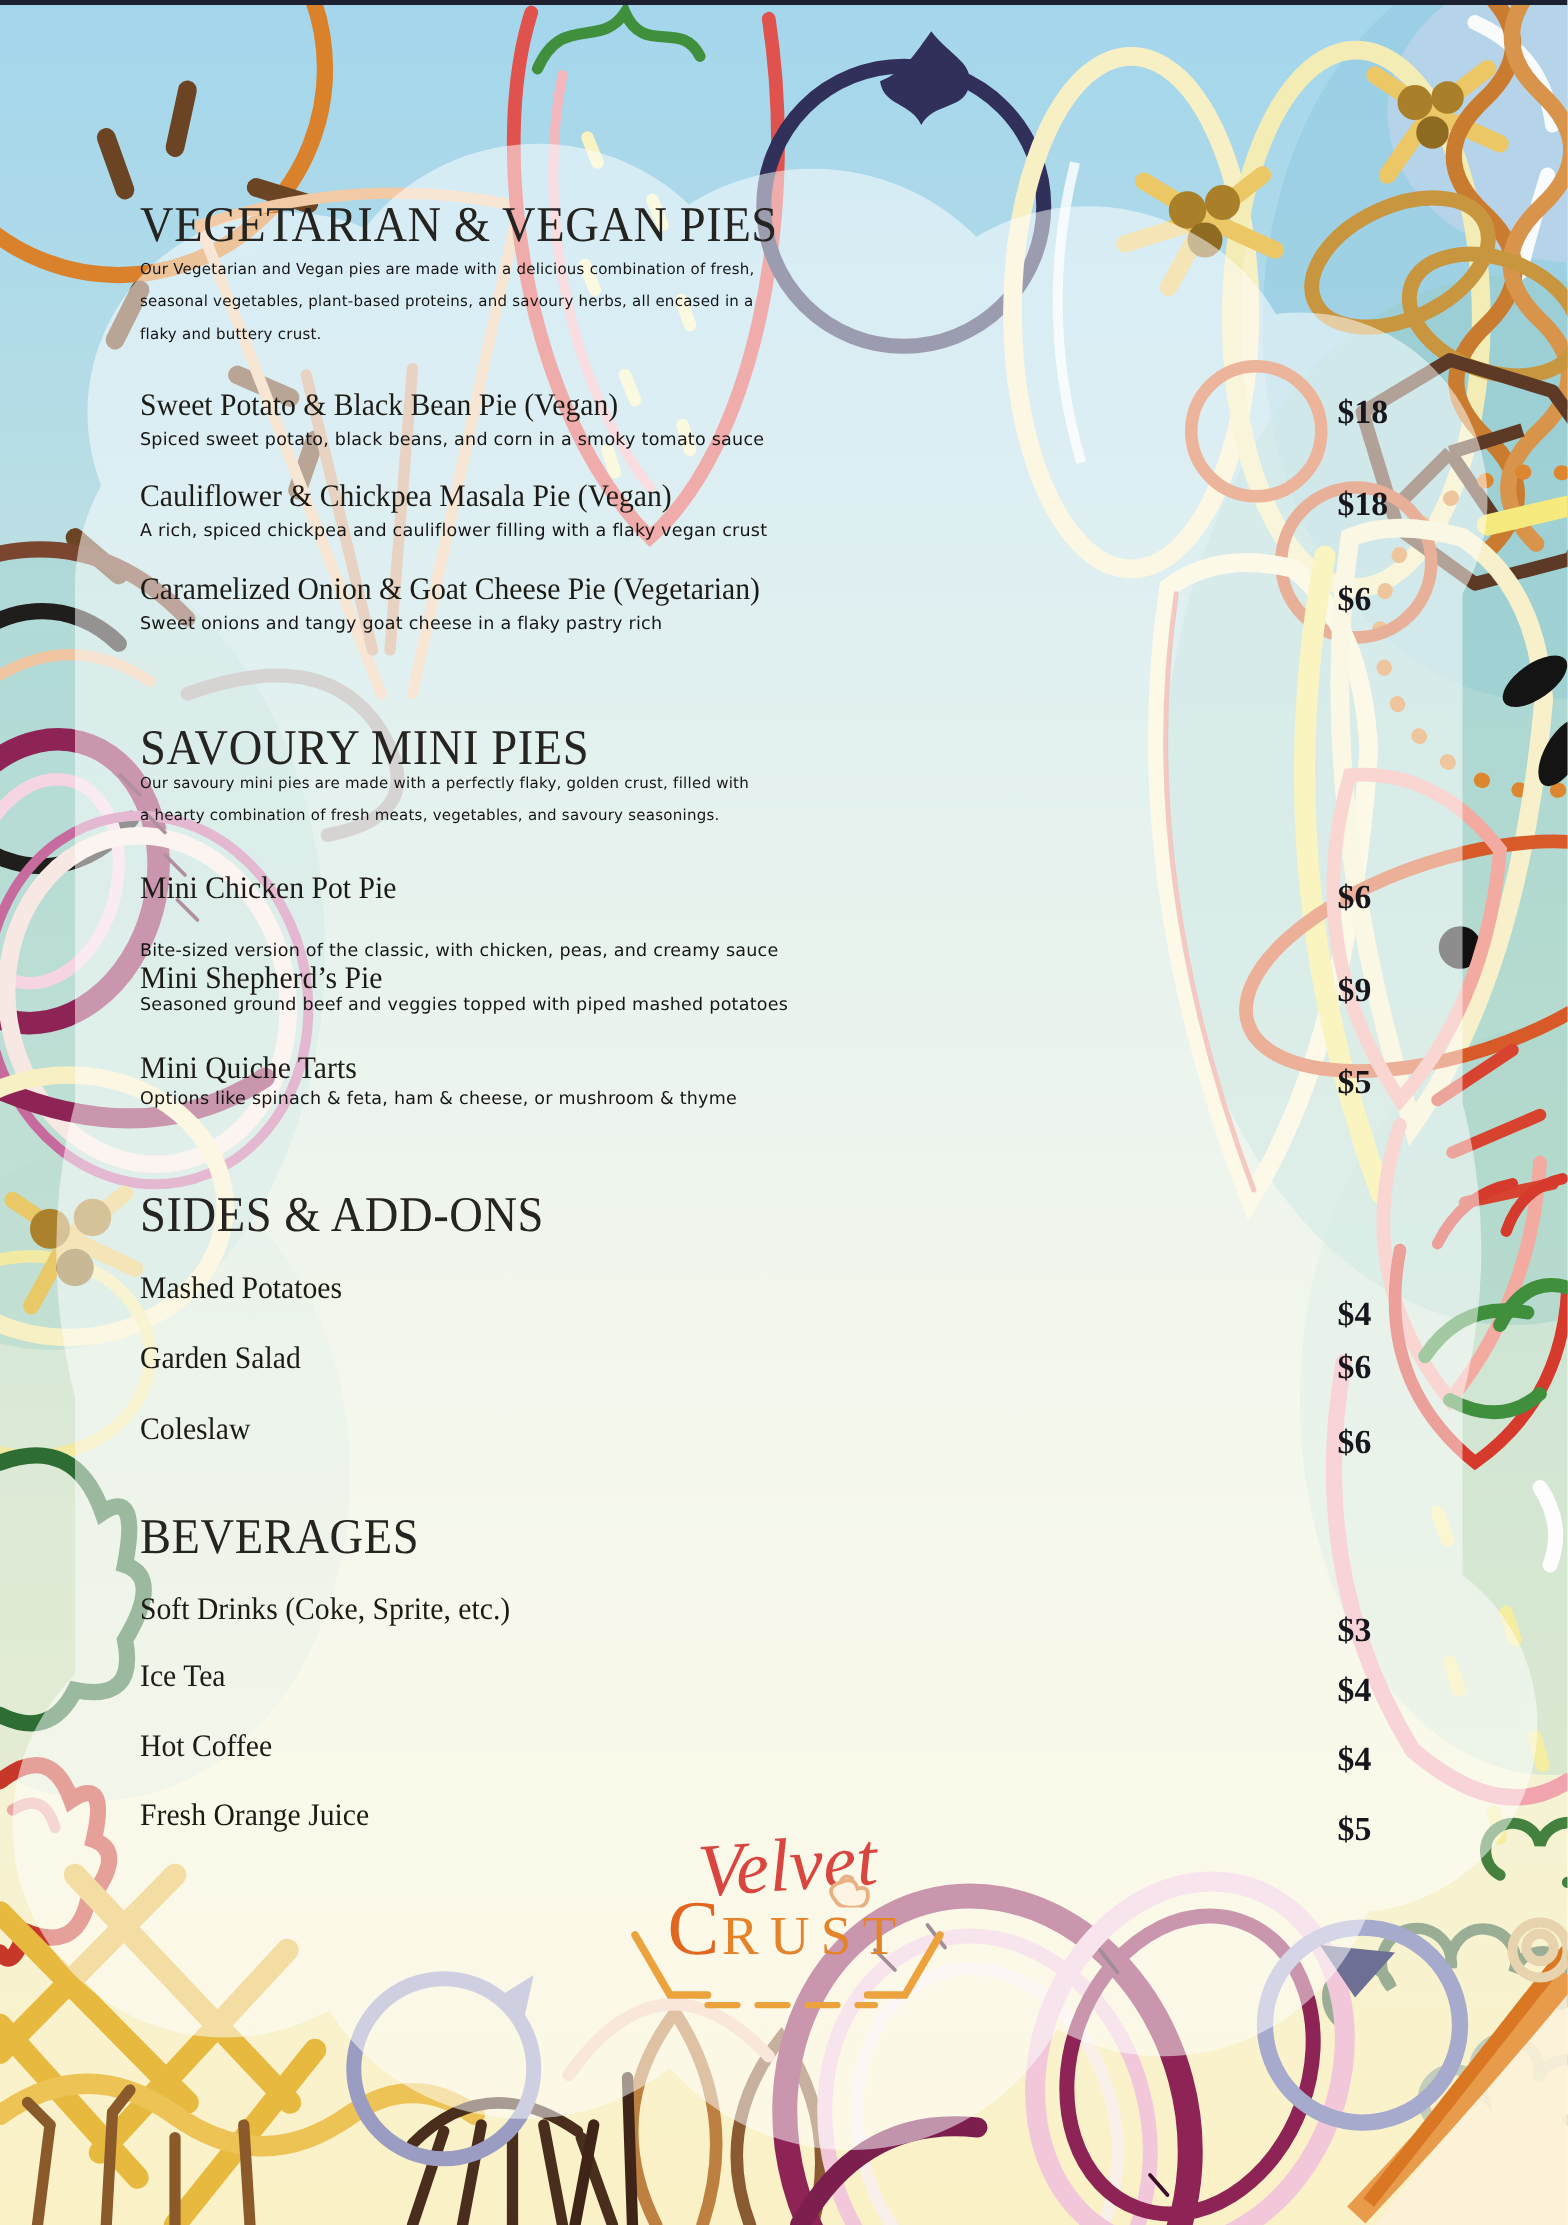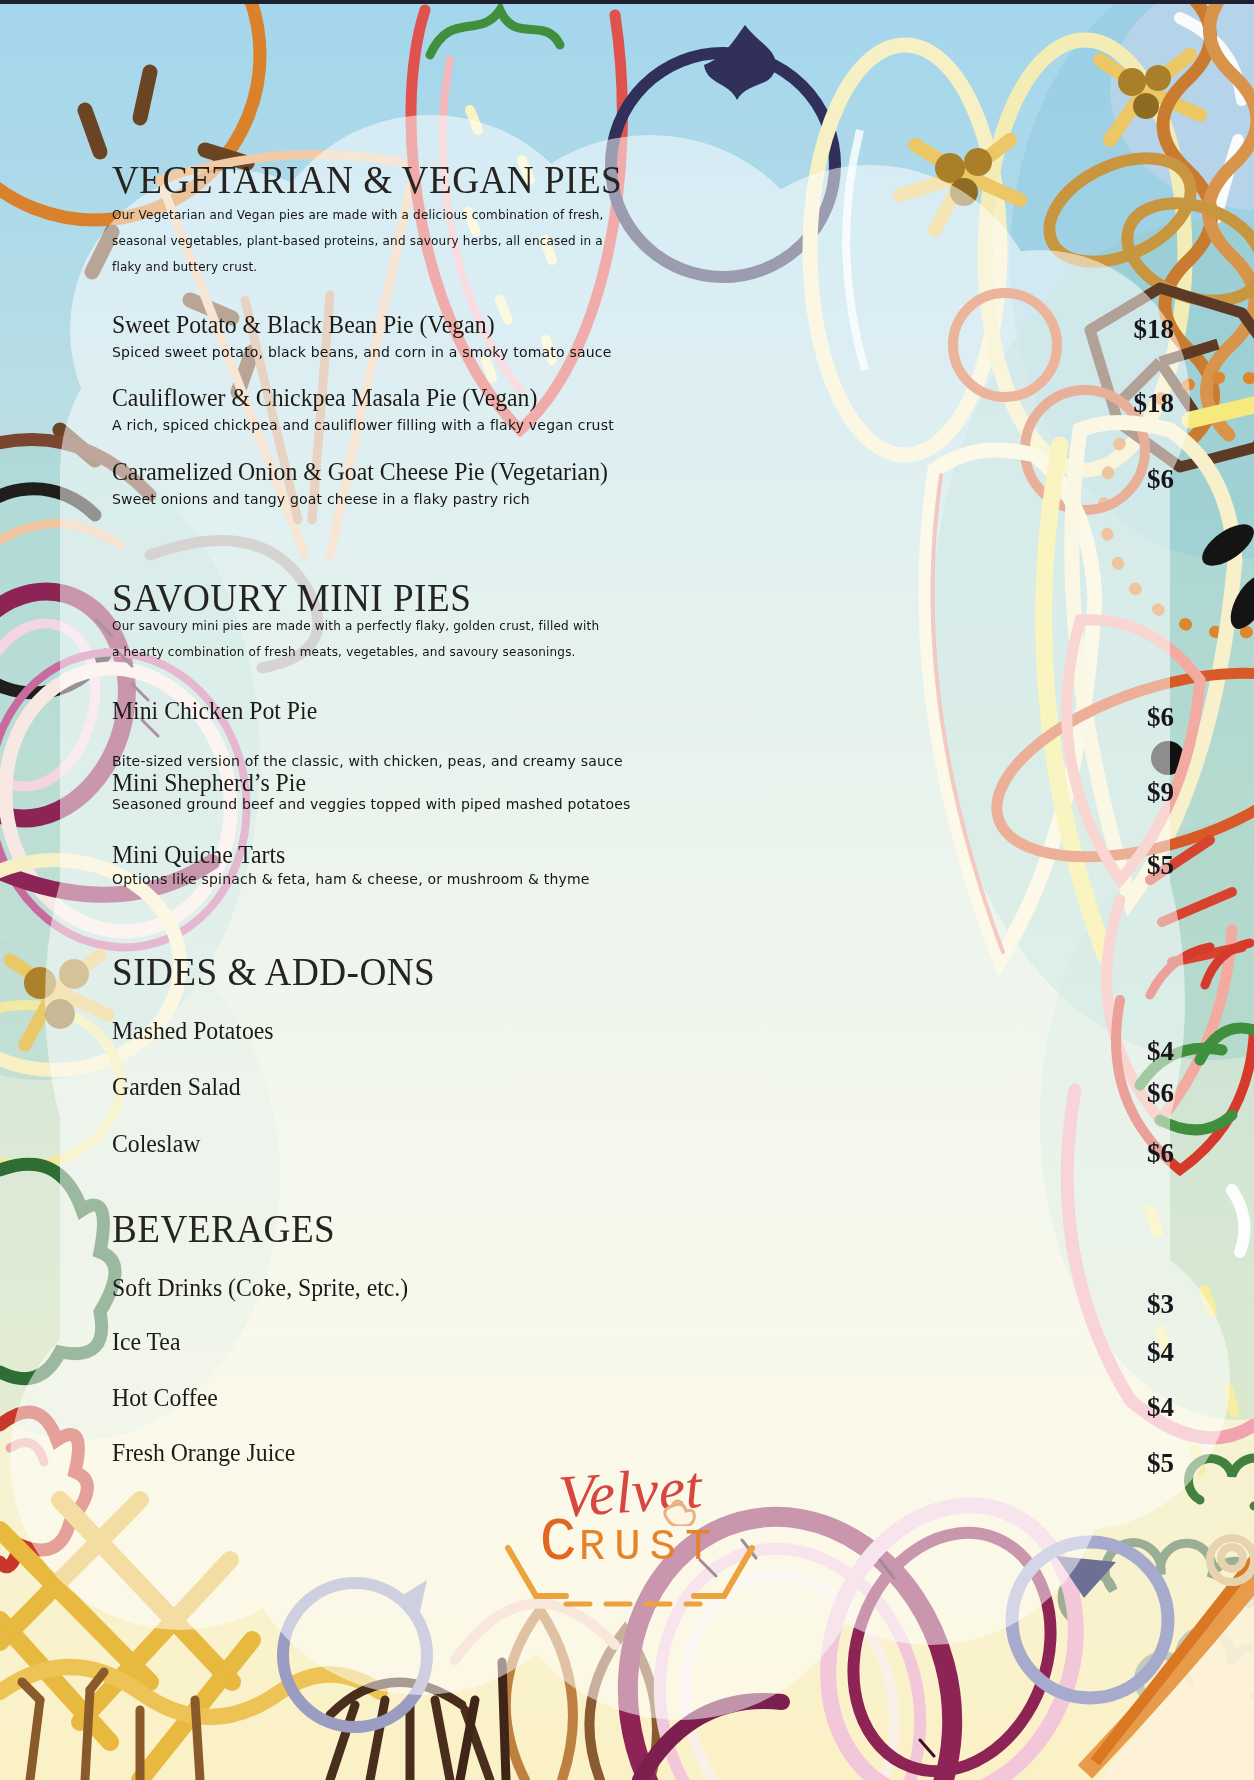--- a/index.html
+++ b/index.html
@@ -12,26 +12,26 @@
   .deco{position:absolute;top:0;left:0;z-index:1}
   .content{position:absolute;top:0;left:0;width:1254px;height:1564px;z-index:3}
   .h{position:absolute;left:112px;font-size:40px;color:#262420;letter-spacing:.5px;
      transform:scaleX(.93);transform-origin:left top;white-space:nowrap}
   .nm{position:absolute;left:112px;font-size:25px;color:#1d1b16;
      transform:scaleX(.95);transform-origin:left top;white-space:nowrap}
   .ds{position:absolute;left:112px;font-family:"DejaVu Sans",sans-serif;font-size:14px;
      color:#161514;white-space:nowrap;letter-spacing:.2px}
   .secdesc{position:absolute;left:112px;font-family:"DejaVu Sans",sans-serif;font-size:12px;
      line-height:26px;color:#161514;white-space:nowrap;letter-spacing:.2px}
-  .pr{position:absolute;left:1070px;width:104px;text-align:right;font-size:27px;
+  .pr{position:absolute;left:1070px;width:104px;text-align:left;font-size:27px;
      font-weight:bold;color:#17161c}
   .logo{position:absolute;left:500px;top:1462px;width:260px;text-align:center;z-index:4}
   .lv{font-family:"Liberation Serif",serif;font-style:italic;font-size:60px;color:#d8463f;
      transform:rotate(-4deg);line-height:1}
-  .lc{font-family:Liberation Mono, monospace;font-size:44px;letter-spacing:9px;color:#e5832a;
+  .lc{font-family:Liberation Serif, serif;font-size:44px;letter-spacing:9px;color:#e5832a;
      margin-top:-10px;line-height:1}
   .lc::first-letter{font-size:62px;color:#e2661f;letter-spacing:2px}
   .swirl{position:absolute;left:658px;top:1492px;z-index:4}
 </style>
 </head>
 <body>
 
 <svg class="deco" width="1254" height="1780" viewBox="0 0 1254 1780">
 
   <g>

